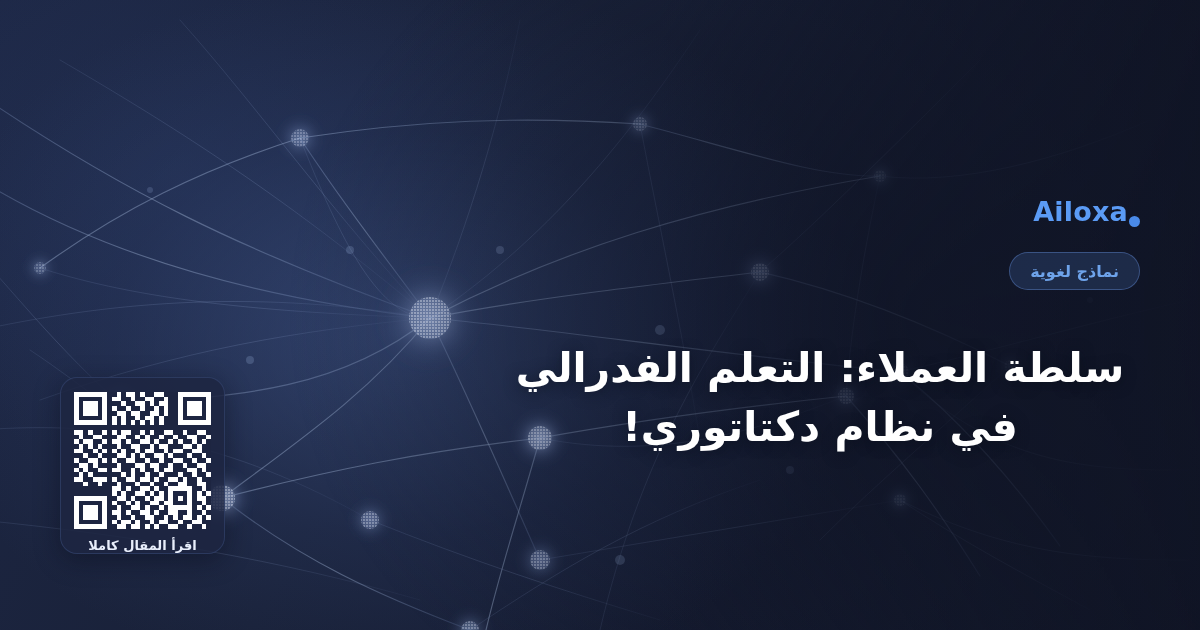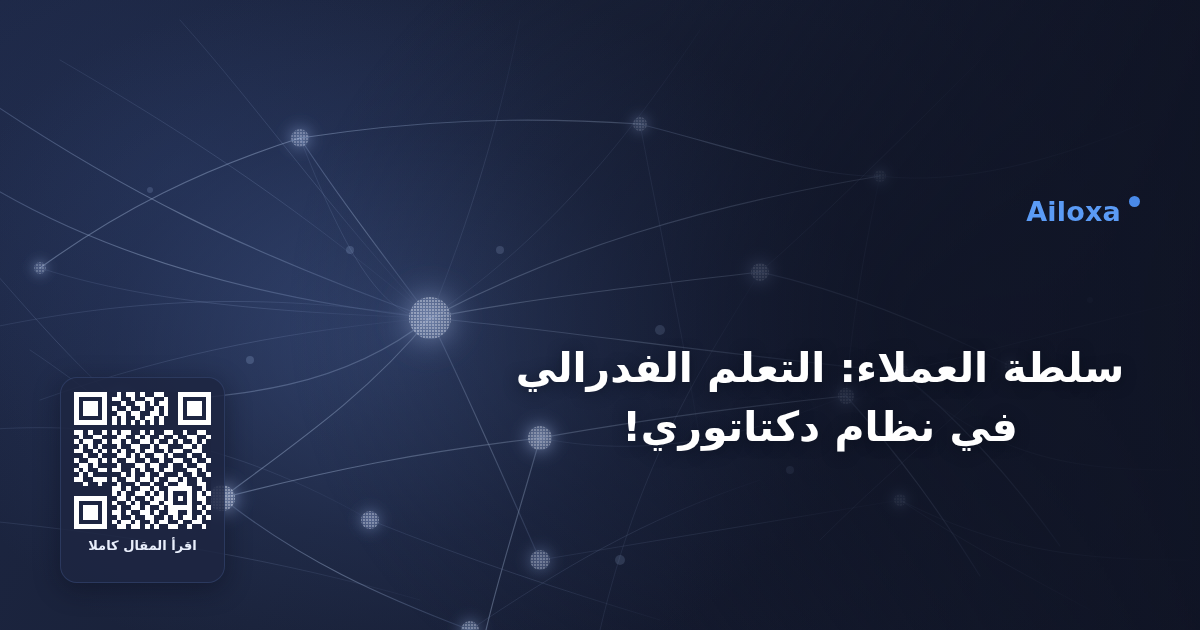--- a/index.html
+++ b/index.html
@@ -33,21 +33,21 @@
   }
 
   
   .content{
     position:absolute;top:0;right:0;width:700px;height:630px;
     display:flex;flex-direction:column;align-items:flex-end;
     padding:0 60px 0 0;box-sizing:border-box;
   }
   .brand{
     position:absolute;top:196px;right:60px;
-    display:flex;align-items:flex-start;gap:8px;
+    display:flex;align-items:flex-end;gap:1px;
     font-size:27px;font-weight:bold;letter-spacing:.2px;
     color:#5b9bf5;direction:ltr;
   }
   .brand-dot{
     width:11px;height:11px;border-radius:50%;
     background:#4a8ae8;display:inline-block;margin-right:0;
   }
   .badge{
     position:absolute;top:252px;right:60px;
     display:inline-flex;align-items:center;justify-content:center;
@@ -61,21 +61,21 @@
     position:absolute;top:312px;right:60px;width:640px;
     text-align:center;color:#ffffff;
     font-size:41px;font-weight:bold;line-height:1.42;
     letter-spacing:0;
     text-shadow:0 2px 14px rgba(8,12,24,0.55);
   }
 
   
   .qr-card{
     position:absolute;left:60px;top:377px;
-    width:165px;height:206px;
+    width:165px;height:177px;
     border-radius:17px;
     background:rgba(29,37,65,0.86);
     border:1px solid rgba(63,83,130,0.45);
     box-shadow:0 6px 26px rgba(8,12,24,0.45);
     display:flex;flex-direction:column;align-items:center;
     box-sizing:border-box;padding-top:14px;
   }
   .qr{width:137px;height:137px;display:block;image-rendering:pixelated;}
   .qr-caption{
     margin-top:9px;color:#e8eefb;font-size:13px;font-weight:bold;
@@ -226,20 +226,23 @@
 
   <div class="vignette"></div>
 
   <div class="content">
 
     <div class="brand">
       <span>Ailoxa</span>
         <span class="brand-dot"></span>
     </div>
 
+    <div class="badge">
+      <span>نماذج لغوية</span>
+    </div>
 
     <h1 class="headline">سلطة العملاء: التعلم الفدرالي في نظام دكتاتوري!</h1>
   </div>
 
   <div class="qr-card">
     <svg class="qr" viewBox="0 0 29 29" shape-rendering="crispEdges" xmlns="http://www.w3.org/2000/svg">
       <rect width="29" height="29" fill="#1d2541"></rect>
       <g fill="#ffffff">
 
         <rect x="0" y="0" width="7" height="1"></rect>

